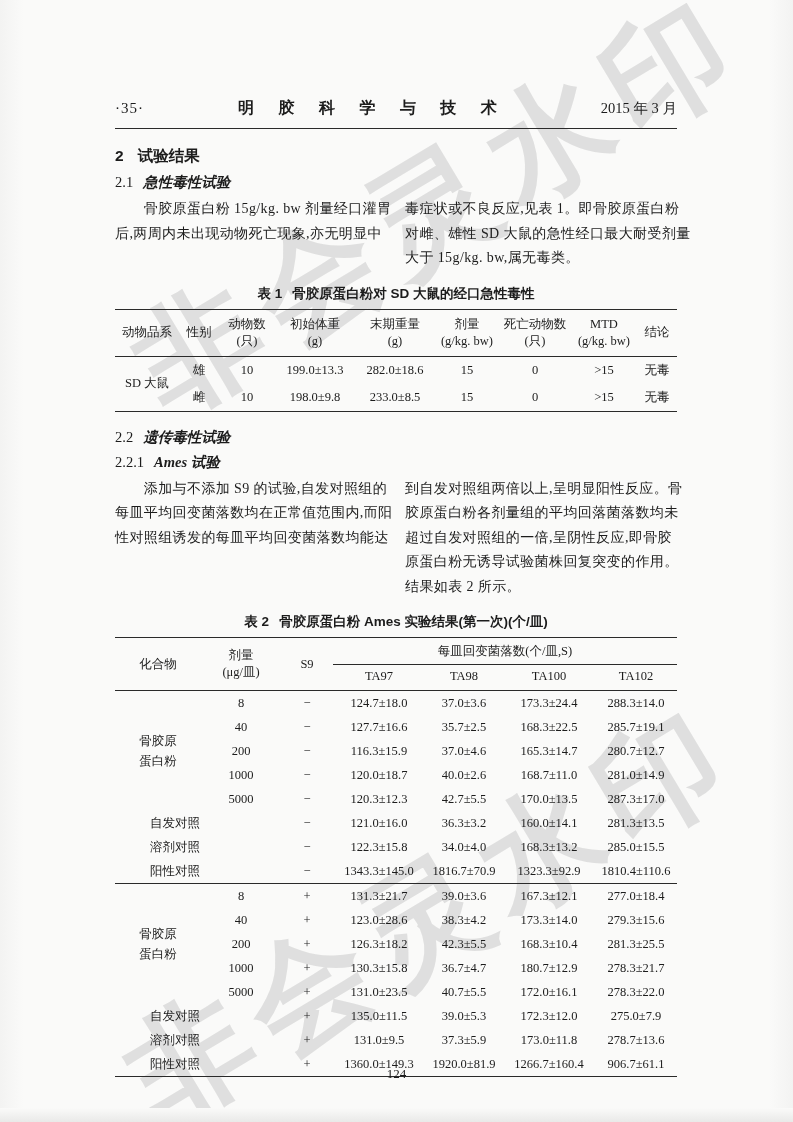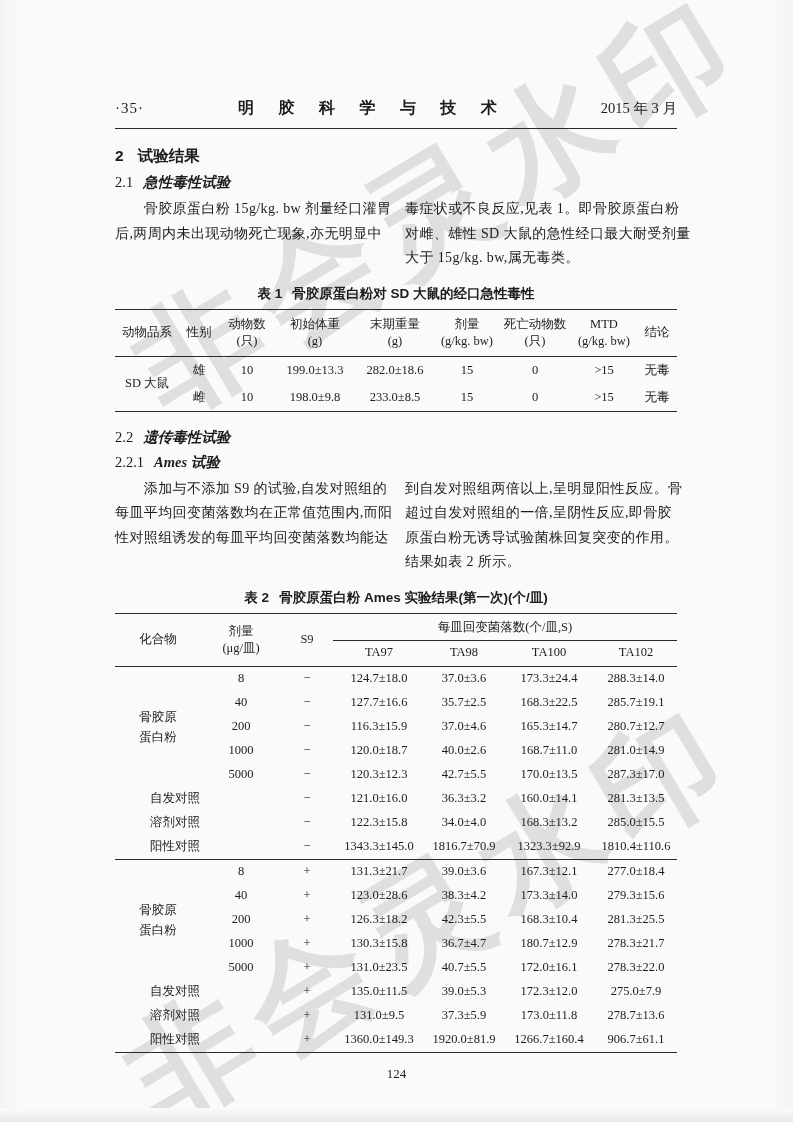--- a/index.html
+++ b/index.html
@@ -185,20 +185,21 @@
     </div>
 
     <div class="twocol">
       <div class="col">
           <div class="tline">　　添加与不添加 S9 的试验,自发对照组的</div>
           <div class="tline">每皿平均回变菌落数均在正常值范围内,而阳</div>
           <div class="tline">性对照组诱发的每皿平均回变菌落数均能达</div>
         </div>
       <div class="col">
           <div class="tline">到自发对照组两倍以上,呈明显阳性反应。骨</div>
+          <div class="tline">胶原蛋白粉各剂量组的平均回落菌落数均未</div>
           <div class="tline">超过自发对照组的一倍,呈阴性反应,即骨胶</div>
           <div class="tline">原蛋白粉无诱导试验菌株回复突变的作用。</div>
           <div class="tline">结果如表 2 所示。</div>
         </div>
     </div>
 
     <div class="caption">
       <span class="cap-label">表 2</span><span>骨胶原蛋白粉 Ames 实验结果(第一次)(个/皿)</span>
     </div>
 

